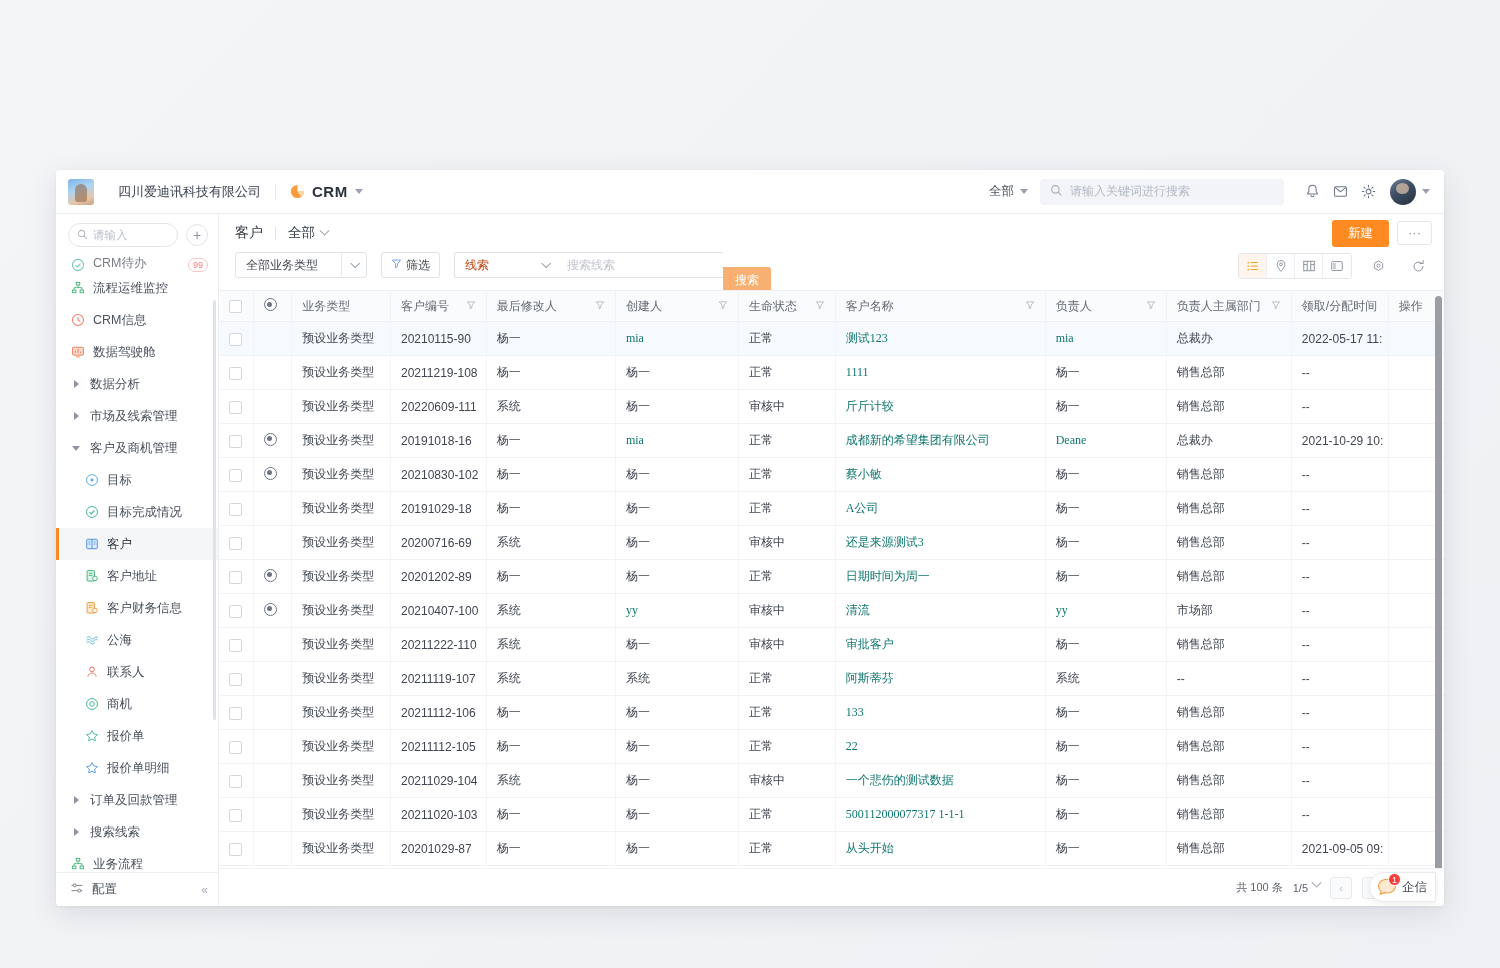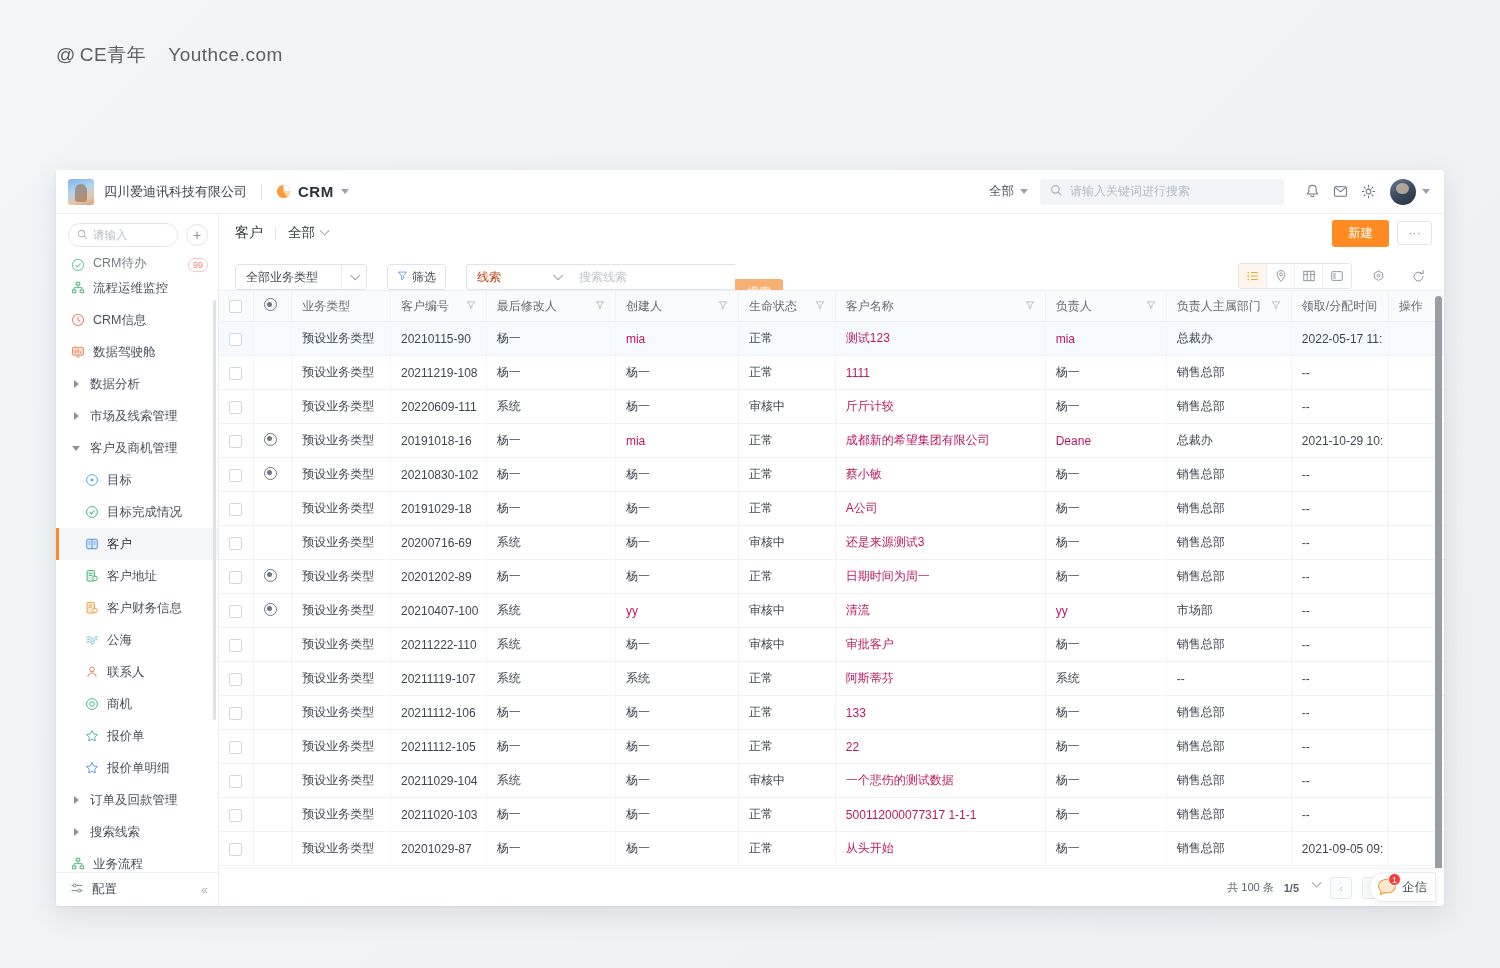--- a/index.html
+++ b/index.html
@@ -45,21 +45,21 @@
   
   .topbar {
     height: 44px;
     display: flex;
     align-items: center;
     border-bottom: 1px solid #eceef1;
     padding: 0 14px 0 12px;
     background: #fff;
     flex-shrink: 0;
   }
-  .brand { display: flex; align-items: center; gap: 10px; }
+  .brand { display: flex; align-items: center; gap: 24px; }
   .brand-logo {
     width: 26px; height: 26px; border-radius: 3px;
     background: linear-gradient(160deg,#7fb3e8 0%, #aed4f2 40%, #e7c6a8 75%, #c9a182 100%);
     position: relative; overflow: hidden;
   }
   .brand-logo::after {
     content: ""; position: absolute; left: 7px; top: 5px;
     width: 12px; height: 18px; border-radius: 6px 6px 3px 3px;
     background: rgba(140,95,60,.55);
   }
@@ -195,21 +195,21 @@
   .btn-primary {
     background: #ff8a21; color: #fff; font-size: 12.5px;
     border-radius: 3px; padding: 5px 16px; border: none; cursor: pointer;
   }
   .btn-ghost {
     border: 1px solid #e3e6ea; border-radius: 3px; background: #fff;
     color: #8a919b; font-size: 13px; padding: 4px 10px; line-height: 14px; cursor: pointer;
   }
 
   .toolbar {
-    height: 38px; display: flex; align-items: flex-end; gap: 20px;
+    height: 38px; display: flex; align-items: flex-start; gap: 14px;
     padding: 0 12px 0 16px;
   }
   .sel {
     height: 26px; border: 1px solid #e0e4e9; border-radius: 3px;
     display: flex; align-items: center; font-size: 12px; color: #40464f;
     background: #fff;
   }
   .sel .txt { padding: 0 10px; white-space: nowrap; }
   .sel .div { width: 1px; align-self: stretch; background: #e6e9ed; }
   .sel .arrow { width: 24px; display: flex; align-items: center; justify-content: center; }
@@ -255,21 +255,21 @@
   }
   thead th .th-in { display: flex; align-items: center; }
   thead th .fil { margin-left: auto; }
   tbody td {
     height: 34px; border-bottom: 1px solid #f0f2f4;
     border-right: 1px solid #f4f5f7;
     font-size: 12px; color: #404651; padding: 0 10px;
     white-space: nowrap; overflow: hidden;
   }
   tbody tr.sel-row td { background: #f6f9fd; }
-  td.link, .link { color: #be185d; cursor: pointer; }
+  td.link, .link { color: #0f766e; cursor: pointer; font-family: Liberation Serif, serif; }
   .cb {
     width: 13px; height: 13px; border: 1px solid #d3d8df; border-radius: 2px; background: #fff;
     display: inline-block; vertical-align: middle;
   }
   .radio-dot {
     width: 13px; height: 13px; border-radius: 50%;
     border: 1.5px solid #6e7682; display: inline-block; position: relative;
   }
   .radio-dot::after {
     content:""; position: absolute; left: 2.5px; top: 2.5px;
@@ -299,21 +299,21 @@
 
   
   .tfoot {
     height: 38px; flex-shrink: 0;
     display: flex; align-items: center; justify-content: flex-end;
     gap: 10px; padding-right: 60px;
     border-top: 1px solid #f0f2f4;
     font-size: 11px; color: #5d646e;
     background: #fff;
   }
-  .pg-sel { display: flex; gap: 14px; font-weight: bold; }
+  .pg-sel { display: flex; gap: 5px; }
   .pg-btn {
     width: 22px; height: 22px; border: 1px solid #e6e9ed; border-radius: 3px;
     background: #fafbfc; display: flex; align-items: center; justify-content: center;
     color: #bcc2ca;
   }
   .chatbox {
     position: absolute; right: 8px; bottom: 4px;
     display: flex; align-items: center; gap: 4px;
     background: #fff; border: 1px solid #e8eaee;
     border-radius: 16px 0 0 16px;
@@ -327,23 +327,20 @@
     min-width: 13px; height: 13px; border-radius: 7px;
     display: flex; align-items: center; justify-content: center;
     border: 1px solid #fff;
   }
   .chat-label { font-size: 12.5px; color: #424852; }
 </style>
 </head>
 <body>
 
 <div class="poster-head">
-  <div class="poster-handle">
-    <span class="dot">@</span><span>CE青年</span><span class="site">Youthce.com</span>
-  </div>
 </div>
 
 <div class="app-window">
 
   <div class="topbar">
     <div class="brand">
       <div class="brand-logo"></div>
       <span class="brand-name">四川爱迪讯科技有限公司</span>
     </div>
     <div class="brand-sep"></div>

